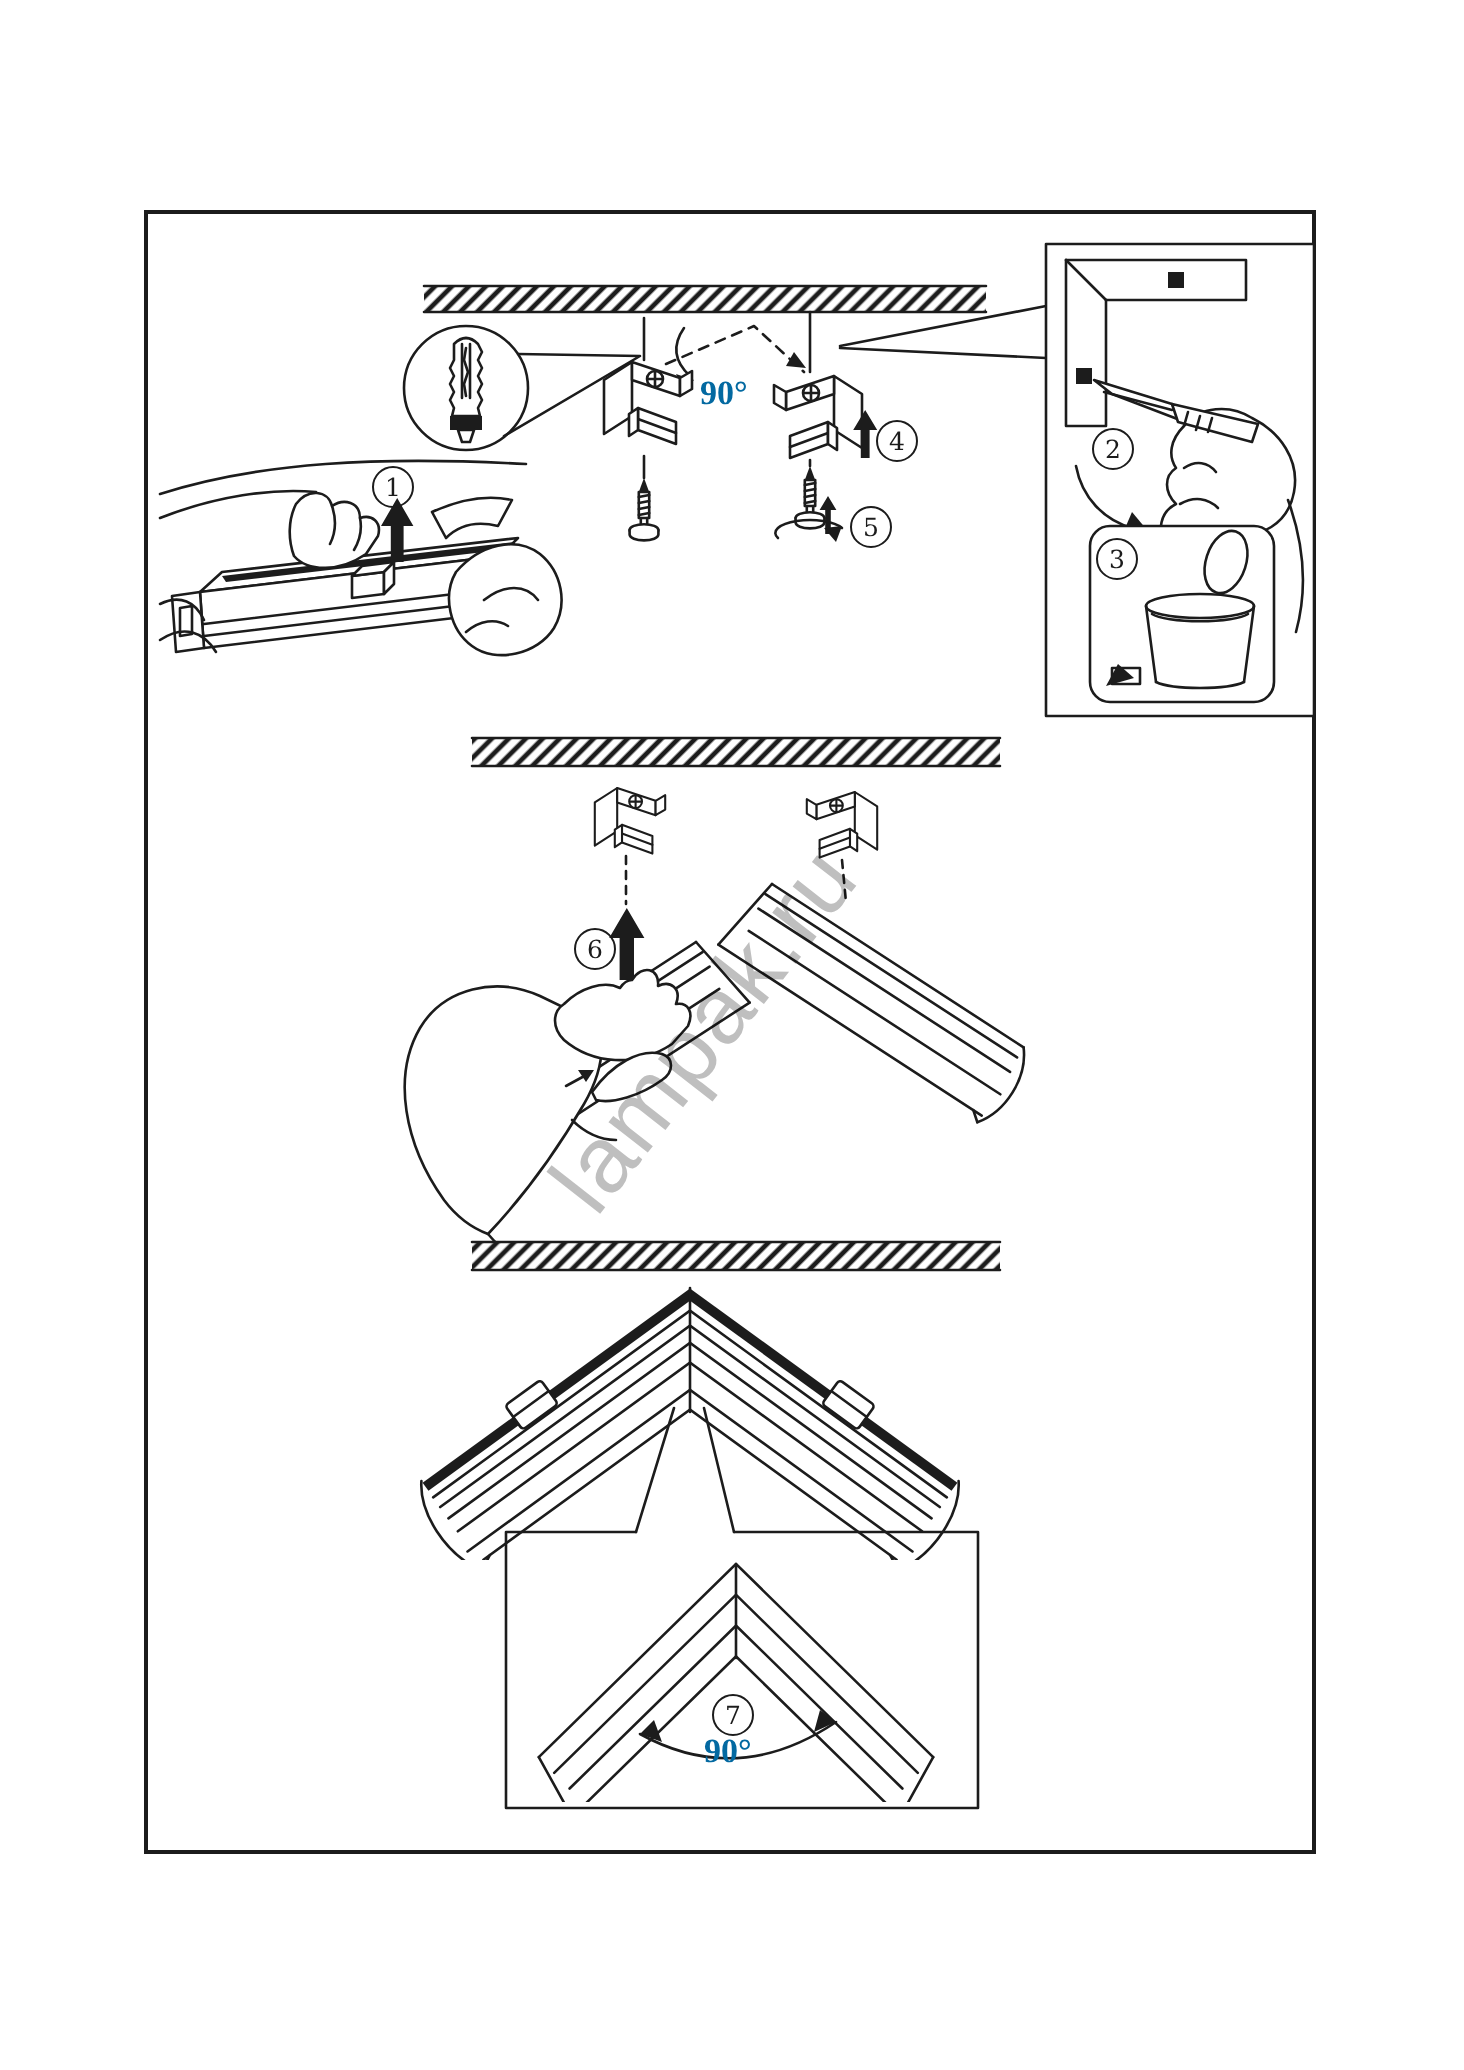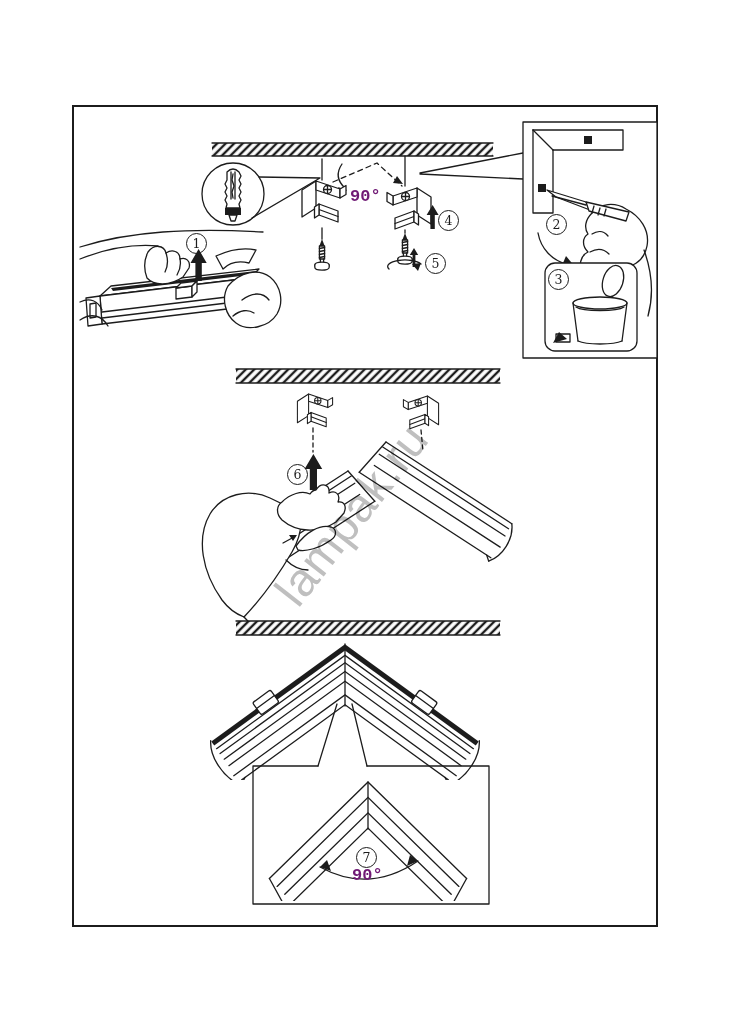--- a/index.html
+++ b/index.html
@@ -7,22 +7,22 @@
         font-family:"Liberation Sans",sans-serif;}
   .frame{position:absolute;left:72px;top:105px;width:586px;height:822px;
          border:2px solid #1c1c1c;box-sizing:border-box;}
   svg.art{position:absolute;left:0;top:0;width:732px;height:1035px;}
   .ln{stroke:#1c1c1c;stroke-width:1.3;fill:none;stroke-linecap:round;stroke-linejoin:round;}
   .fw{fill:#ffffff;}
   .fk{fill:#1c1c1c;stroke:none;}
   .badge{position:absolute;width:19px;height:19px;border:1.5px solid #1c1c1c;border-radius:50%;
          display:flex;align-items:center;justify-content:center;
          font-family:"DejaVu Serif",serif;font-size:12.5px;color:#1c1c1c;background:transparent;}
-  .angle{position:absolute;font-family:Liberation Mono, monospace;font-weight:bold;
-         font-size:17px;color:#701a75;white-space:nowrap;}
+  .angle{position:absolute;font-family:Liberation Serif, serif;font-weight:bold;
+         font-size:17px;color:#0369a1;white-space:nowrap;}
   .watermark{position:absolute;left:186px;top:486px;width:330px;height:56px;
              display:flex;align-items:center;justify-content:center;
              transform:rotate(-52deg);font-size:47px;letter-spacing:1px;color:#bfbfbf;
              mix-blend-mode:multiply;pointer-events:none;}
 </style>
 </head>
 <body>
 
 <div class="page">
 

